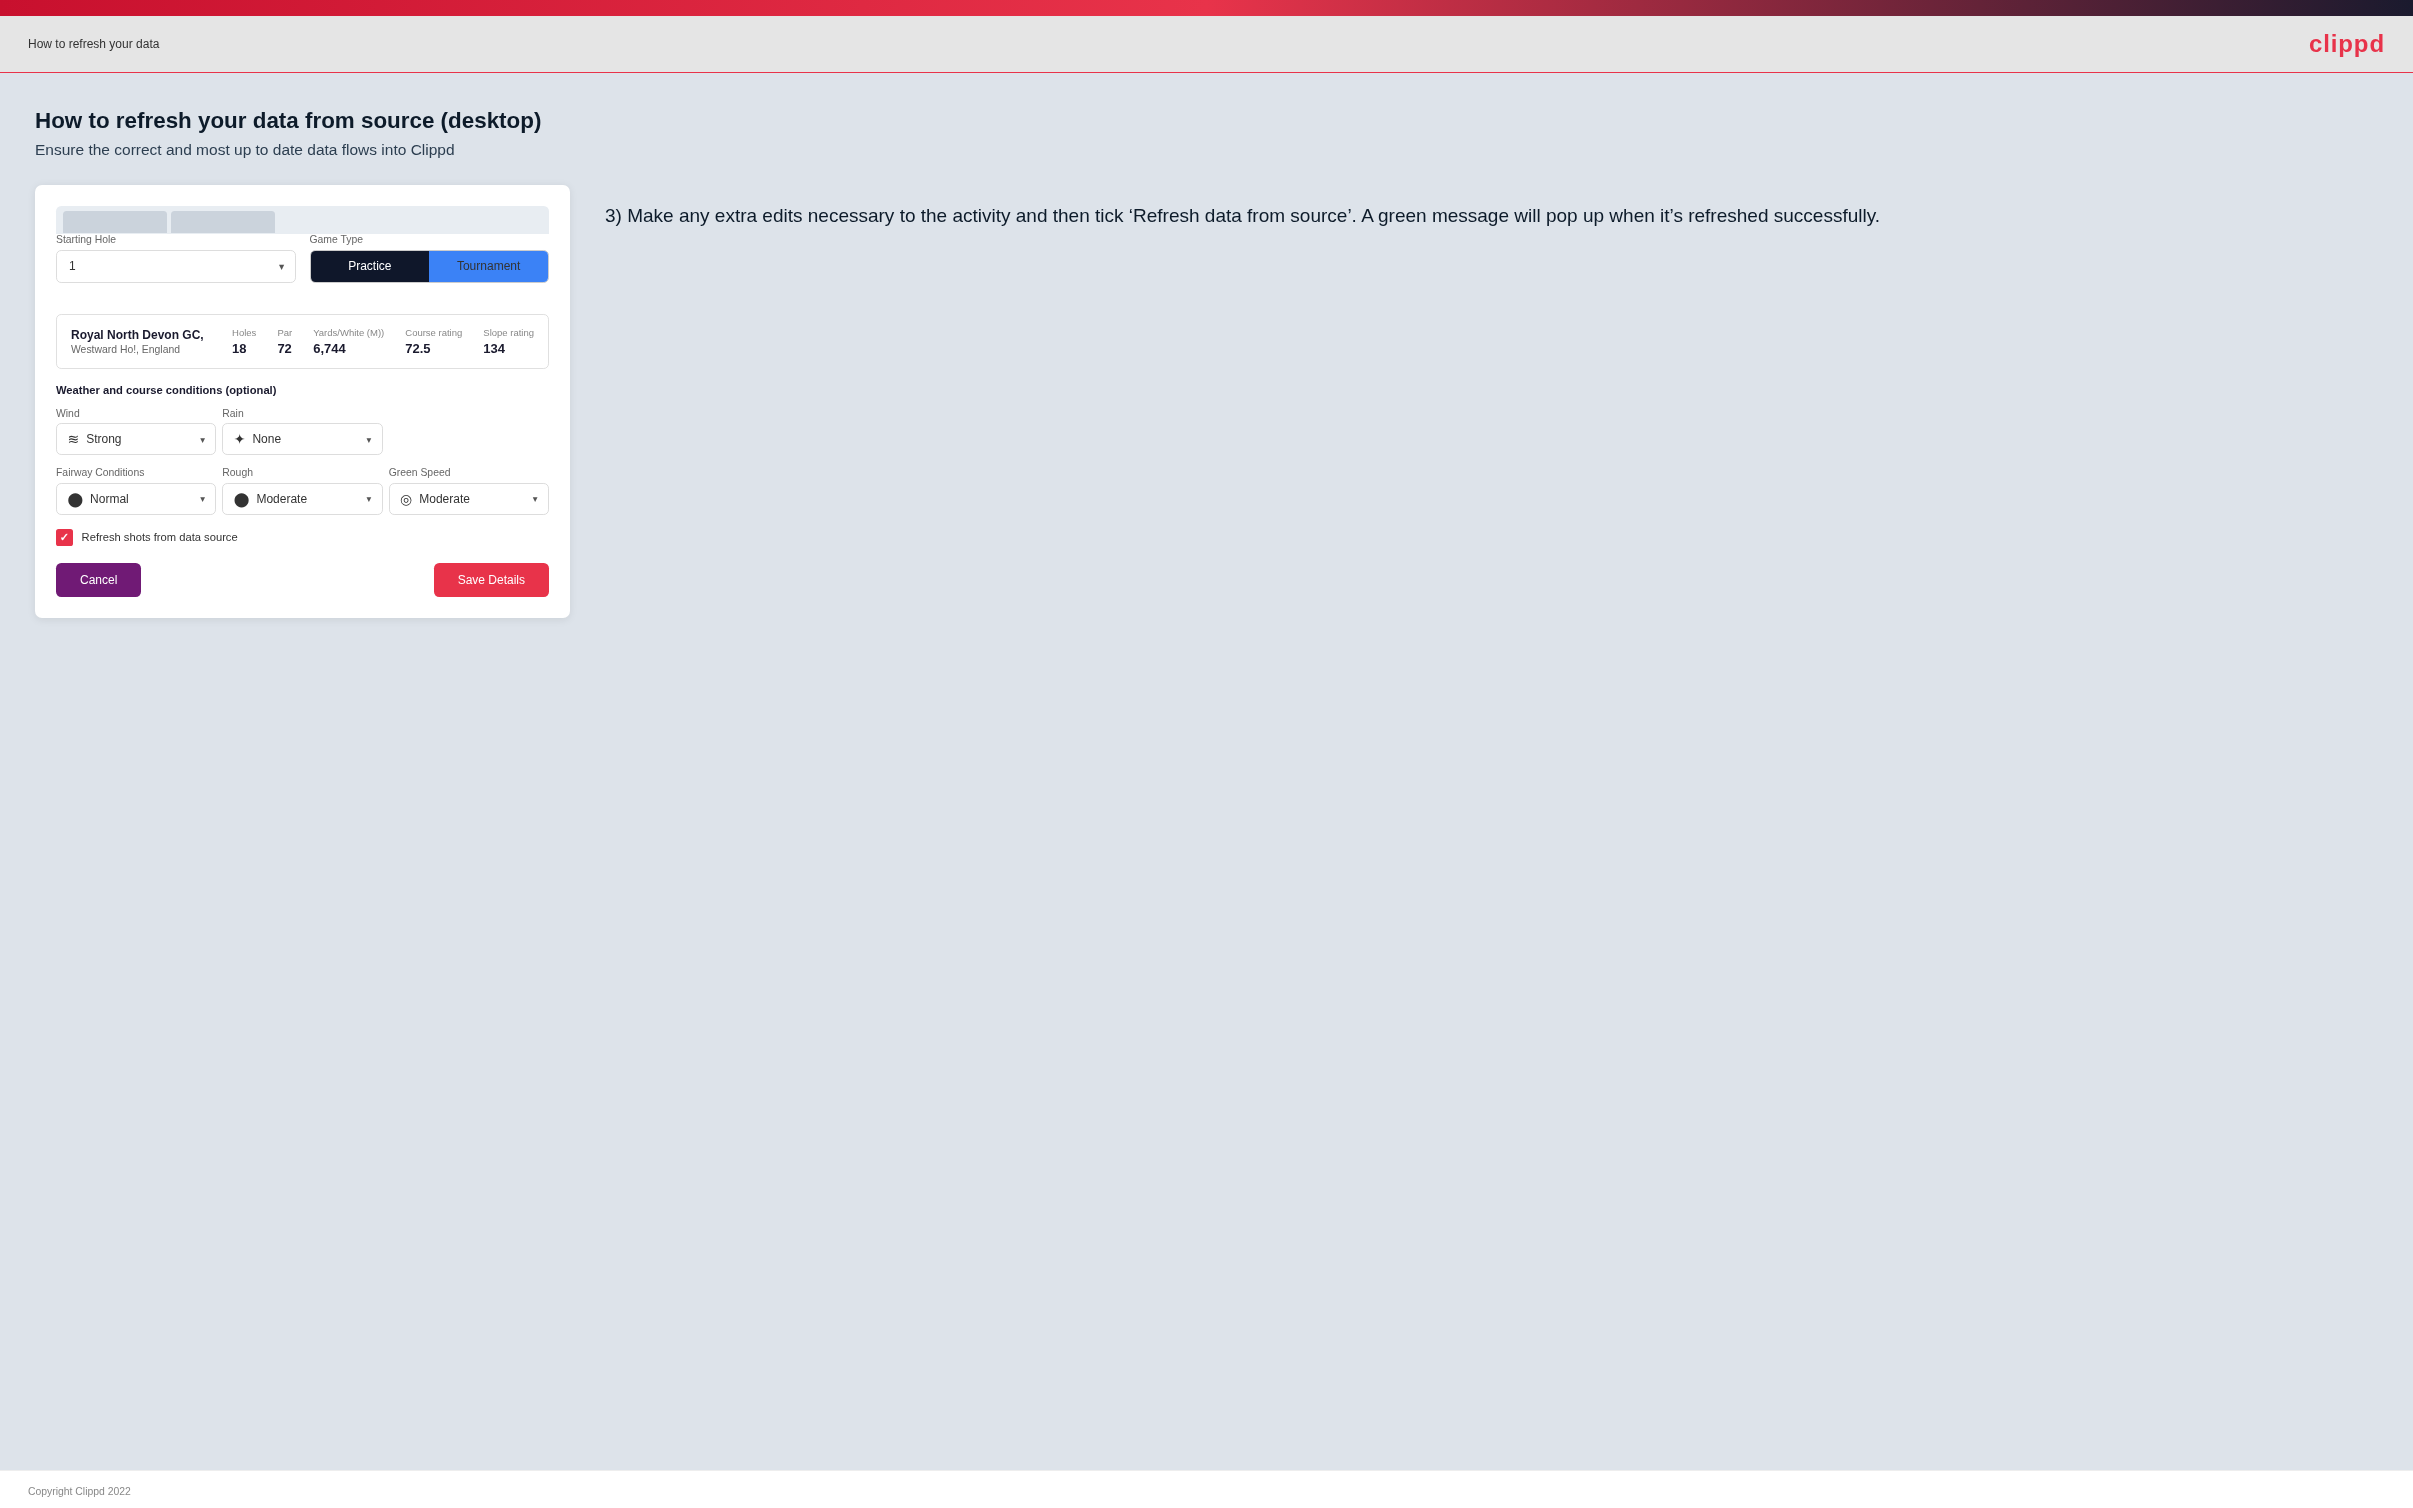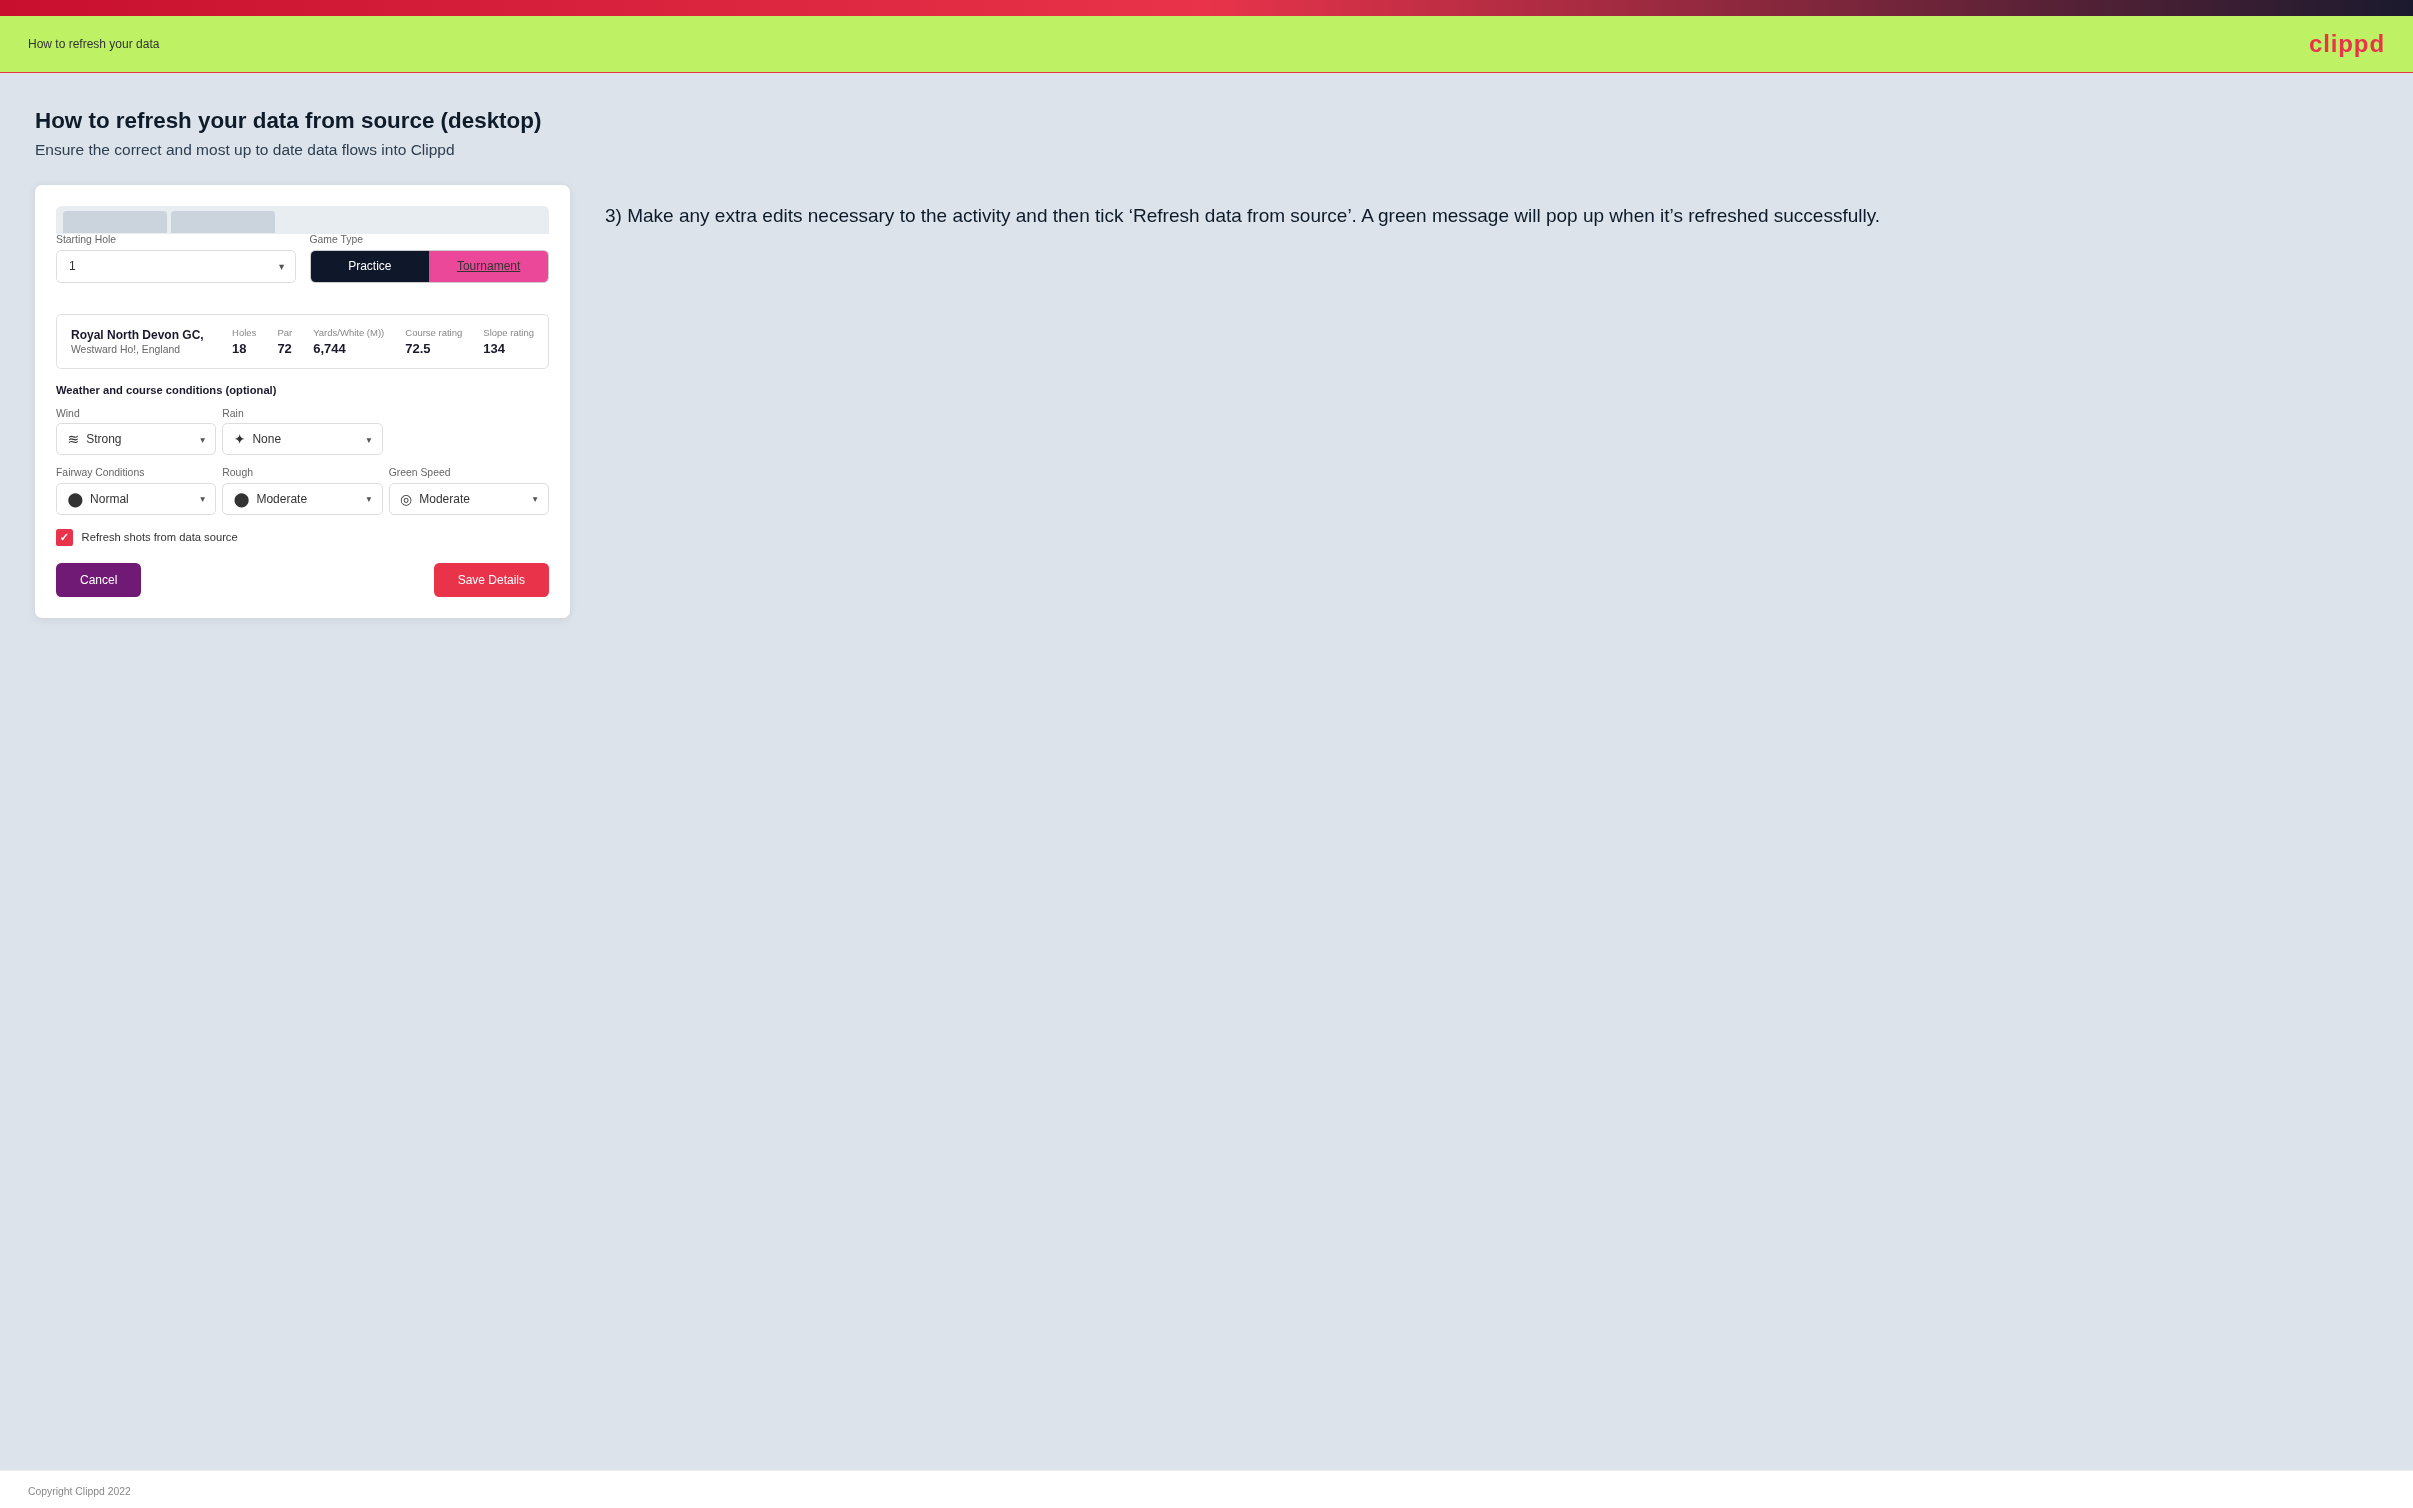--- a/index.html
+++ b/index.html
@@ -9,21 +9,21 @@
       min-height: 100vh;
       display: flex;
       flex-direction: column;
     }
     .top-bar {
       background: linear-gradient(to right, #c8102e, #e8334a, #1a1a2e);
       height: 15.5px;
       width: 100%;
     }
     .header {
-      background: #bef264;
+      background: #e5e5e5;
       padding: 14px 28px;
       display: flex;
       align-items: center;
       justify-content: space-between;
       border-bottom: 1.7px solid #e8334a;
       gap: 48px;
     }
     .header-title {
       font-size: 12px;
       color: #333;
@@ -123,23 +123,22 @@
       border: none;
       cursor: pointer;
       font-size: 12px;
       font-weight: 500;
     }
     .toggle-btn.active {
       background: #0f172a;
       color: white;
     }
     .toggle-btn.inactive {
-      background: #ec4899;
+      background: #3b82f6;
       color: #333;
-      text-decoration: underline;
     }
     .course-info-box {
       border: 0.9px solid #e0e0e0;
       border-radius: 5.2px;
       padding: 12px 14px;
       margin-bottom: 15.5px;
       display: flex;
       align-items: center;
       justify-content: space-between;
     }

